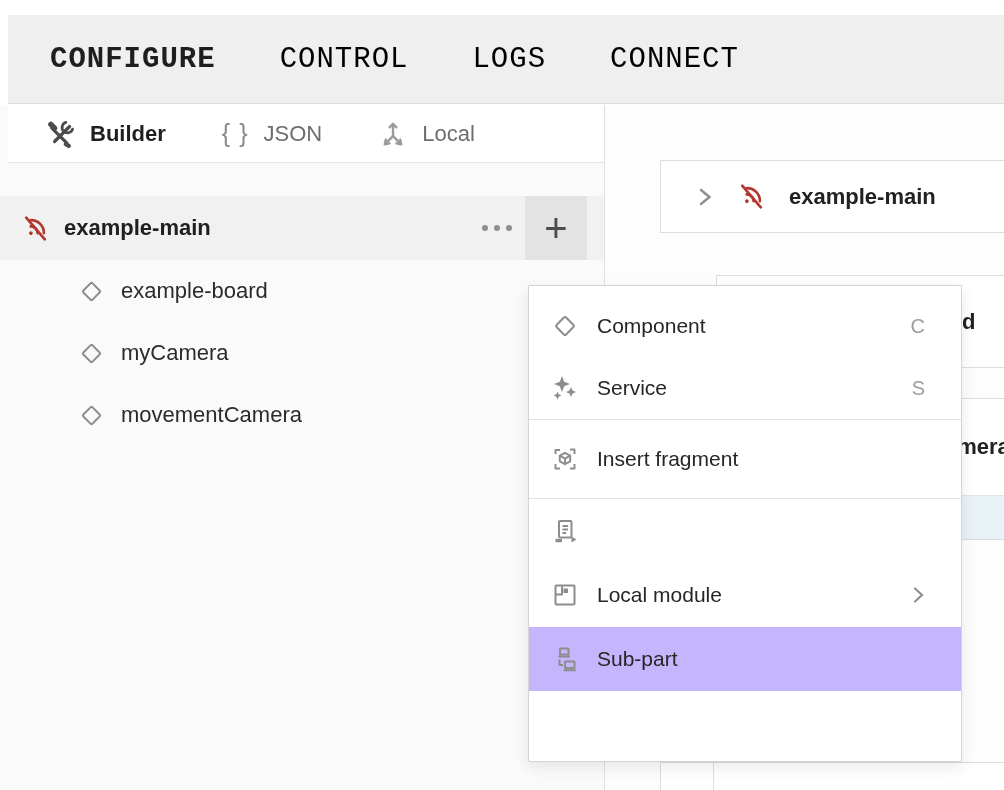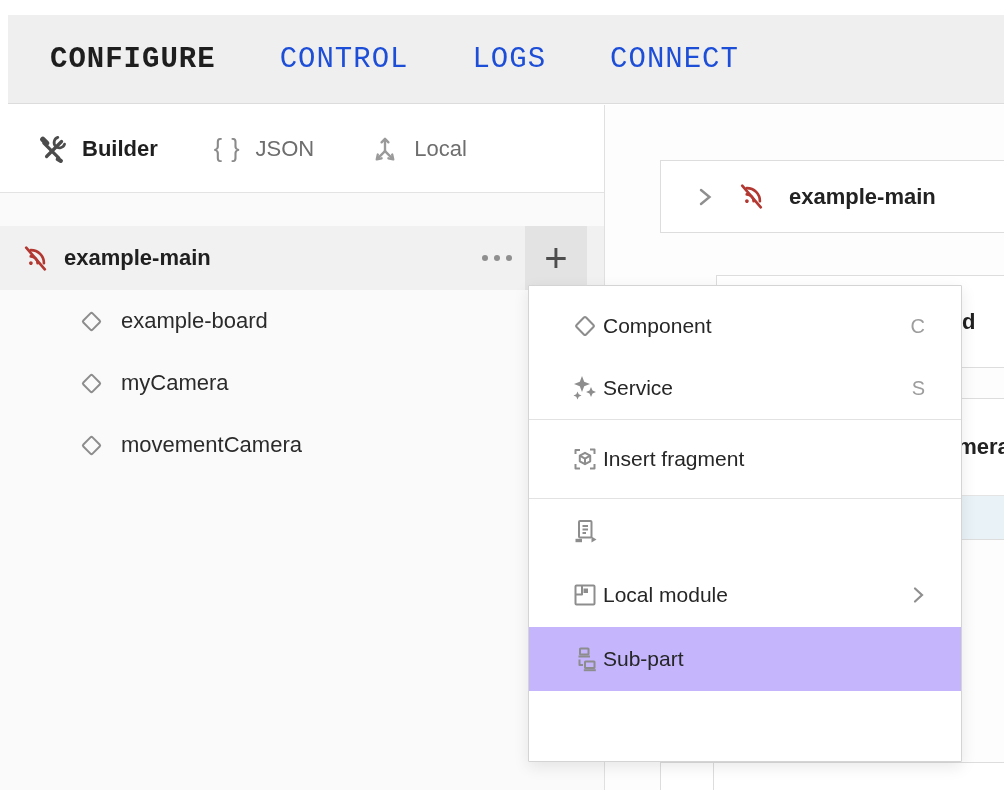--- a/index.html
+++ b/index.html
@@ -9,32 +9,32 @@
     background:#fff; font-family:"Liberation Sans", sans-serif; color:#262626;
   }
   
   .nav {
     position:absolute; left:8px; top:15px; width:1004px; height:89px;
     background:#efefef; border-bottom:1px solid #dcdcdc;
     display:flex; align-items:center; padding-left:42px; gap:64px;
   }
   .nav-tab {
     font-family:"Liberation Mono","DejaVu Sans Mono",monospace;
-    font-size:29px; letter-spacing:1px; color:#1d4ed8; cursor:pointer; white-space:nowrap;
+    font-size:29px; letter-spacing:1px; color:#000000; cursor:pointer; white-space:nowrap;
   }
   .nav-tab.active { color:#1e1e1e; font-weight:700; }
 
   
   .left-panel {
     position:absolute; left:0; top:105px; width:605px; height:685px;
     background:#fafafa; border-right:1px solid #e0e0e0;
   }
   .view-tabs {
-    height:88px; background:#fff; border-bottom:1px solid #e3e3e3;
-    display:flex; align-items:center; padding-left:38px; gap:56px;
+    height:58px; background:#fff; border-bottom:1px solid #e3e3e3;
+    display:flex; align-items:center; padding-left:38px; gap:56px;margin-left:8px;
   }
   .view-tab { display:flex; align-items:center; gap:14px; font-size:22px; color:#6e6e6e; cursor:pointer; }
   .view-tab.active { color:#1f1f1f; font-weight:700; }
   .braces { font-size:25px; color:#8a8a8a; letter-spacing:2px; }
 
   .part-row {
     margin-top:33px; height:64px; background:#f1f1f1;
     display:flex; align-items:center; padding-left:20px;
   }
   .part-name { margin-left:13px; font-size:22px; font-weight:700; color:#202020; flex:1; }
@@ -63,21 +63,21 @@
 
   
   .menu {
     position:absolute; left:528px; top:285px; width:434px; height:477px;
     background:#fff; border:1px solid #d4d4d4; border-radius:1px;
     box-shadow:0 5px 16px rgba(0,0,0,0.09);
     padding-top:9px; z-index:10;
   }
   .menu-item {
     height:62px; display:flex; align-items:center;
-    padding:0 36px 0 42px; gap:4px; font-size:21px; color:#262626; cursor:pointer;
+    padding:0 36px 0 22px; gap:18px; font-size:21px; color:#262626; cursor:pointer;
   }
   .menu-item .lbl { flex:1; white-space:nowrap; }
   .menu-item.tall { height:78px; }
   .menu-item.h64 { height:64px; }
   .menu-item.highlight { background:#c4b5fd; }
   .shortcut { font-size:20px; color:#9d9d9d; }
   .menu-sep { height:1px; background:#e2e2e2; }
 
   .icon { flex:none; display:flex; align-items:center; justify-content:center; }
   .chev { flex:none; display:flex; align-items:center; }

